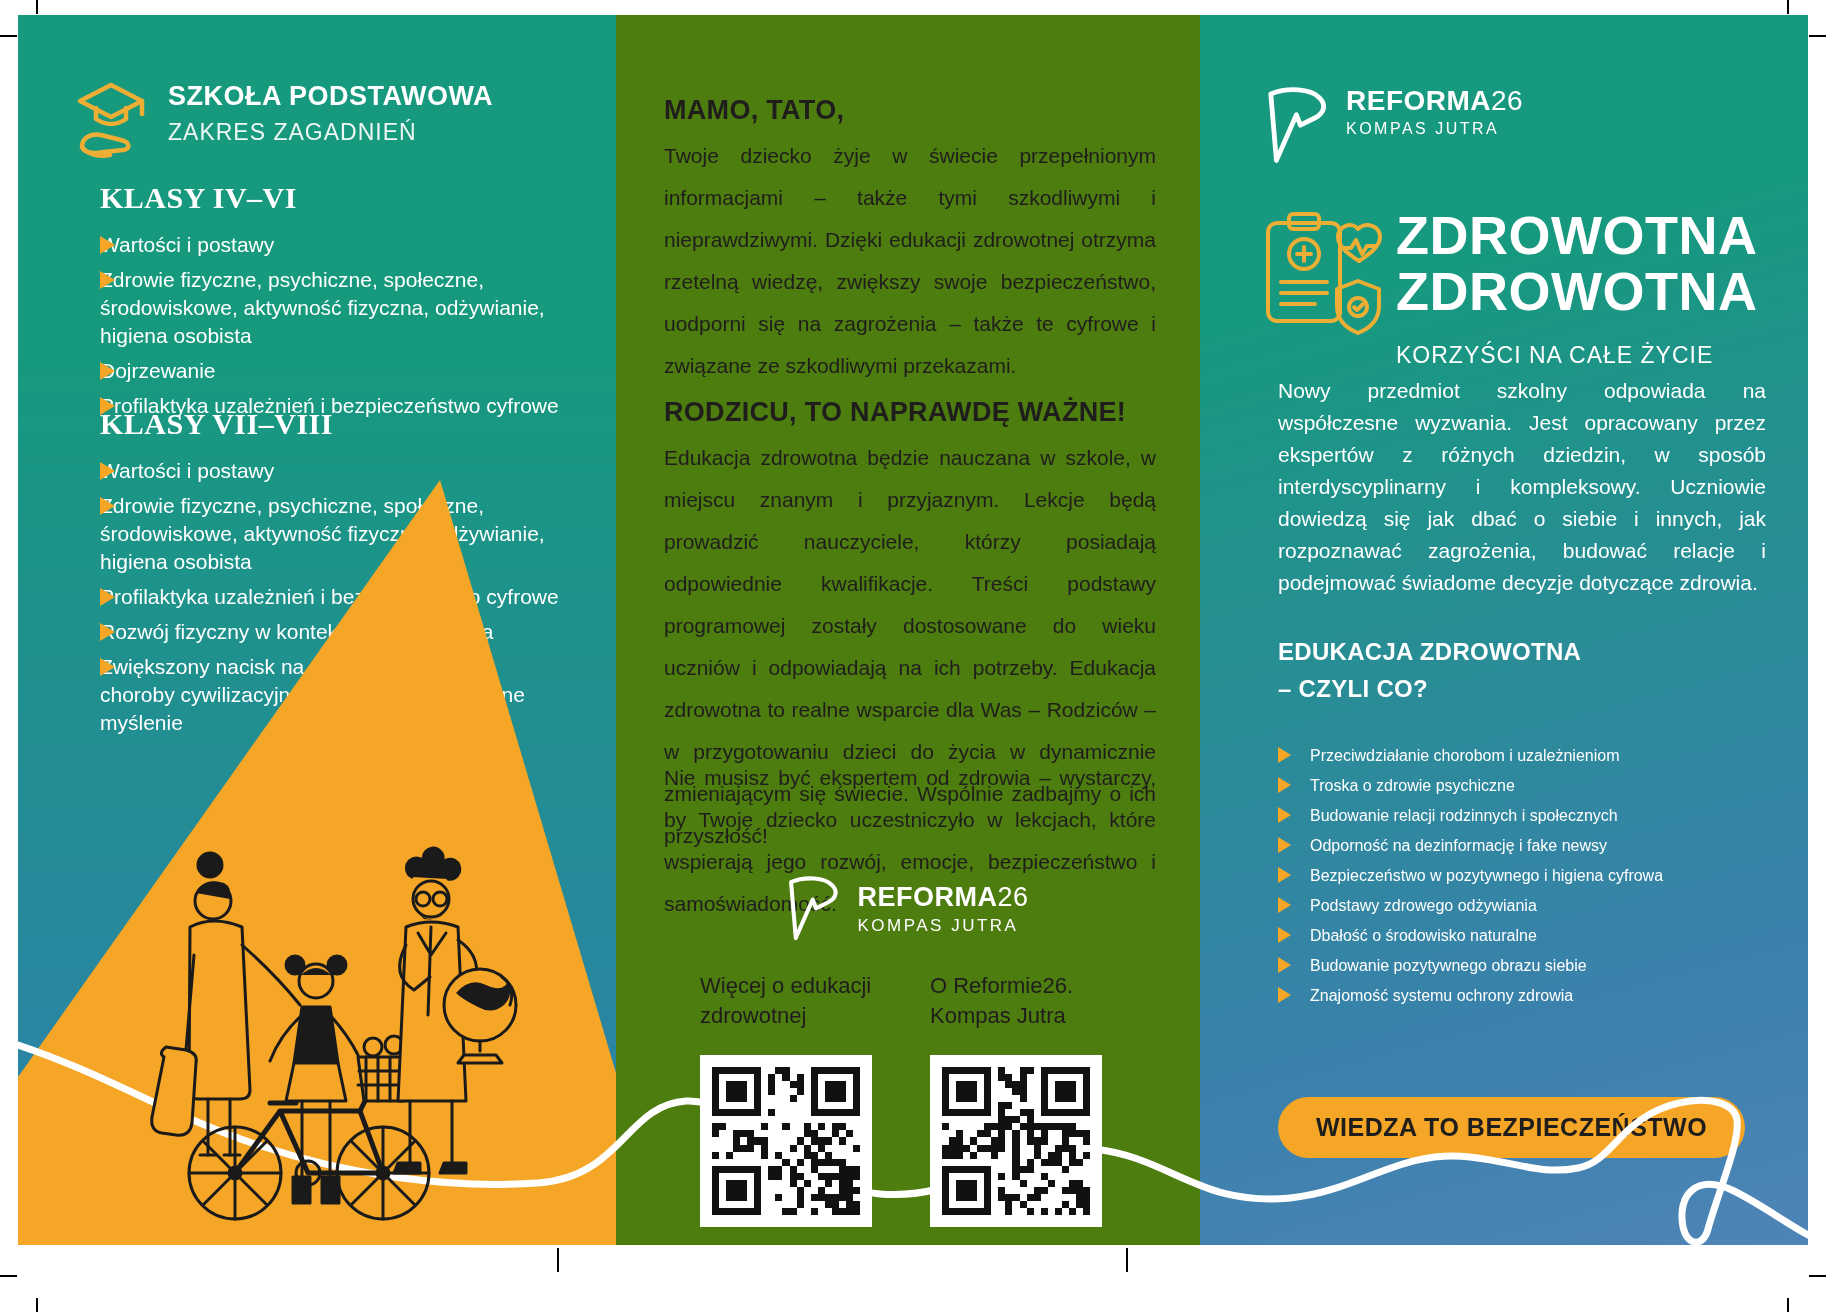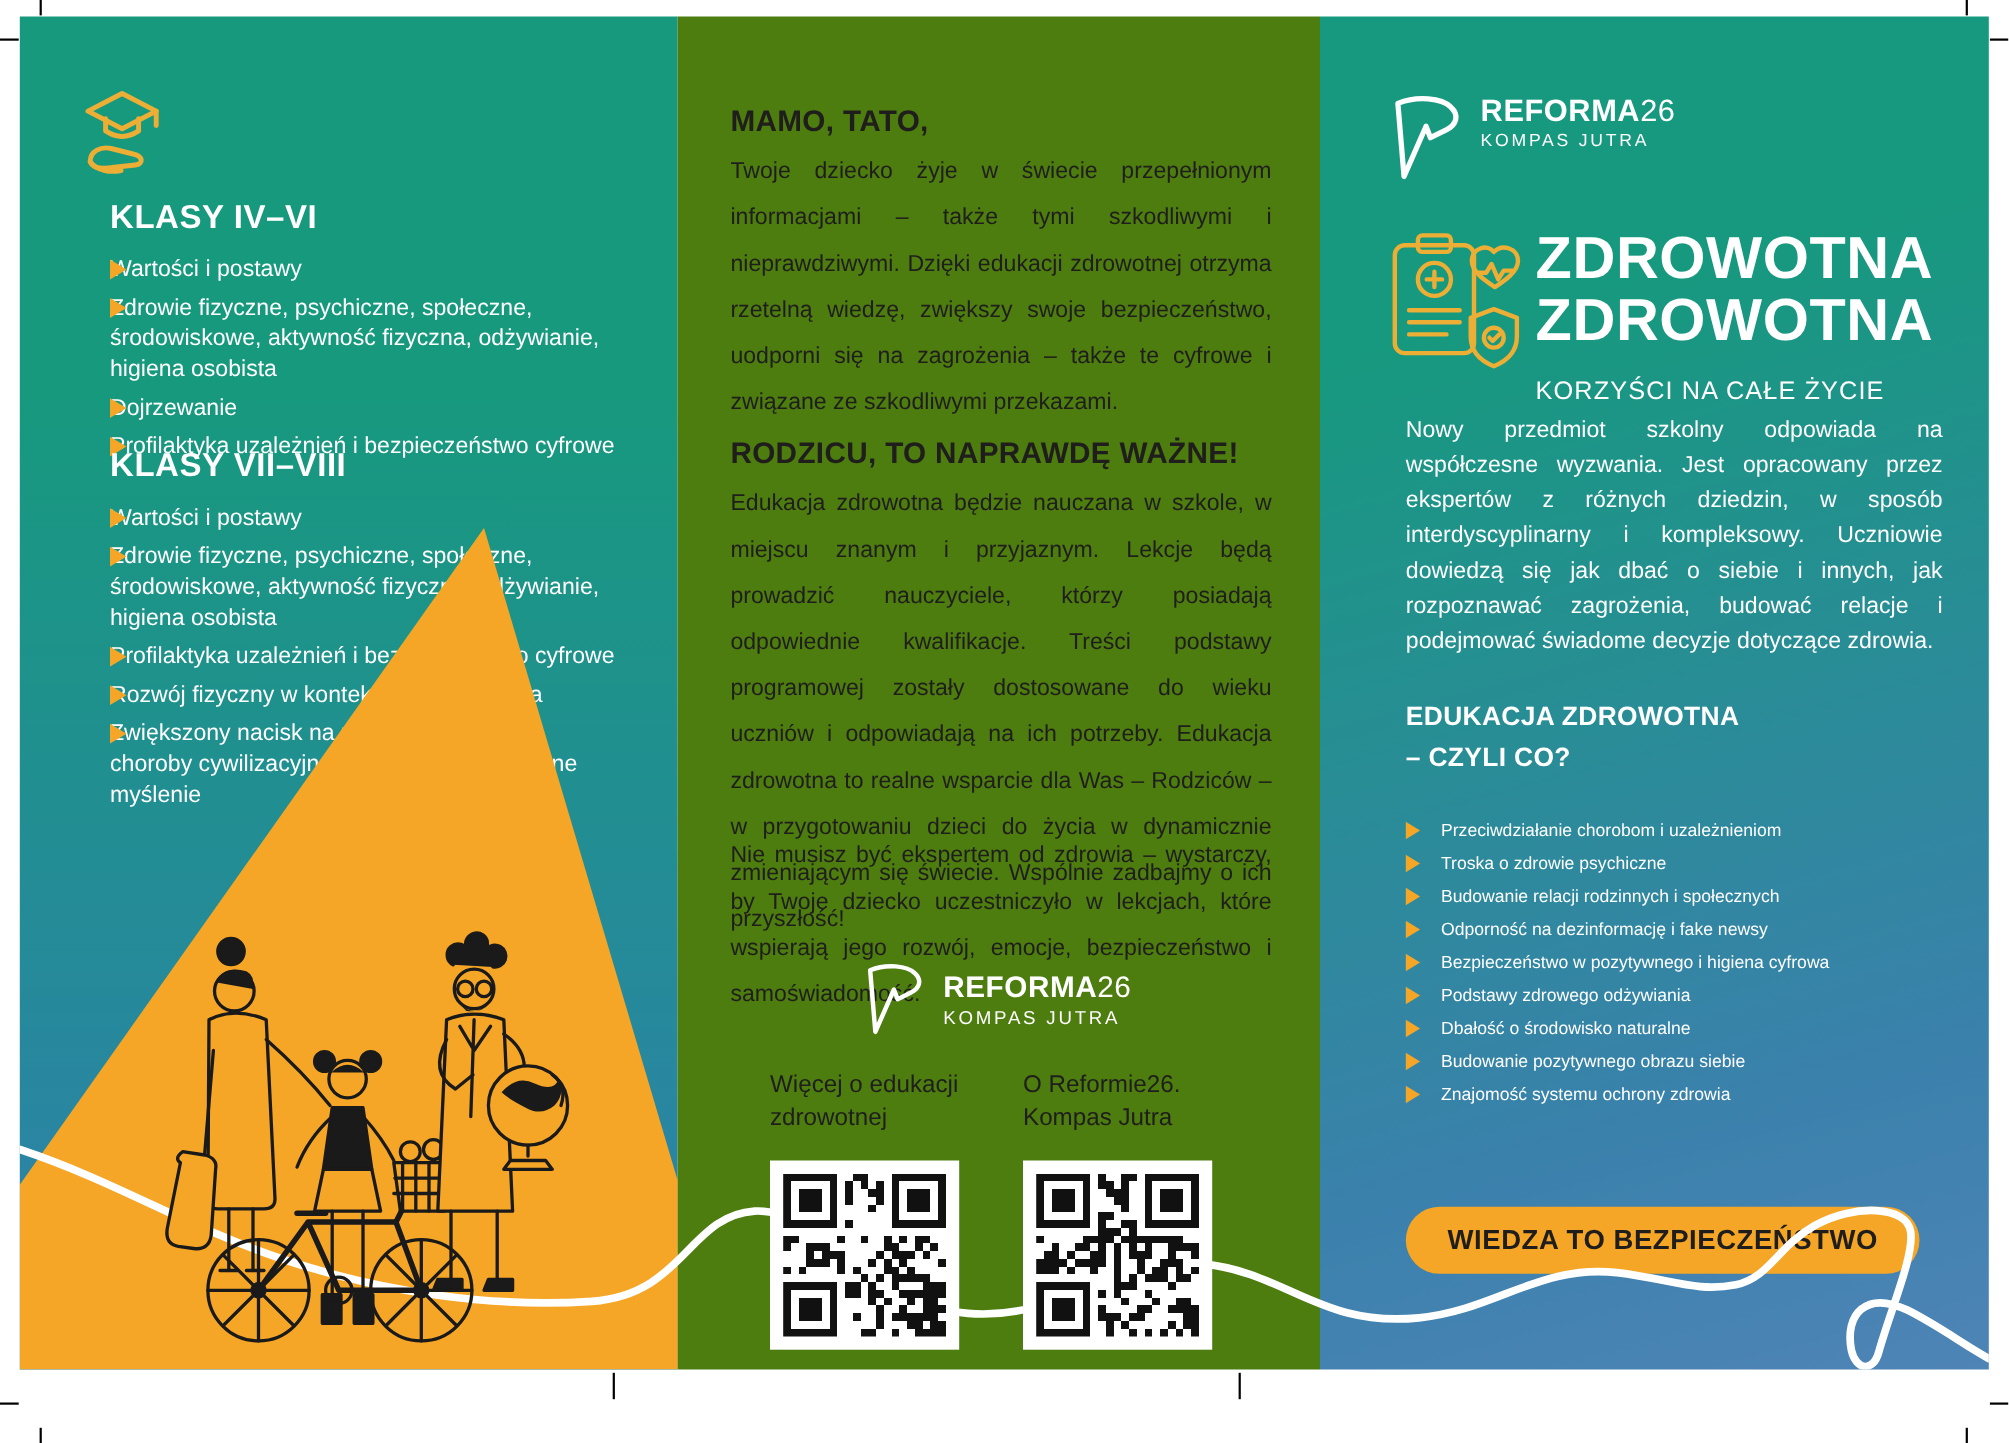--- a/index.html
+++ b/index.html
@@ -13,21 +13,21 @@
   .abs{position:absolute;}
   svg{display:block;}
 
   
   .mark{position:absolute;background:#000;}
 
   
   .lp-header{position:absolute;left:56px;top:66px;display:flex;gap:20px;align-items:flex-start;}
   .lp-title{color:#fff;font-size:27px;font-weight:800;letter-spacing:.5px;}
   .lp-sub{color:#eef7f4;font-size:23px;font-weight:400;letter-spacing:1px;margin-top:7px;}
-  .sec-head{color:#fff;font-size:30px;font-weight:800;letter-spacing:.5px;}
+  .sec-head{color:#fff;font-size:30px;font-weight:800;letter-spacing:.5px;font-family:Liberation Serif, serif;}
   .blist{list-style:none;margin:16px 0 0 0;padding:0;color:#fff;font-size:21px;line-height:28px;}
   .blist li{position:relative;margin-bottom:7px;}
   .tri{position:absolute;left:0;top:5px;width:0;height:0;border-left:15px solid #F6A626;border-top:9px solid transparent;border-bottom:9px solid transparent;}
   .rp .blist{font-size:16px;line-height:25px;margin-top:28px;}
   .rp .blist li{margin-bottom:5px;padding-left:32px;}
   .rp .tri{top:4px;border-left-width:13px;border-top-width:8px;border-bottom-width:8px;}
 
   
   .mp-h{position:absolute;left:48px;width:492px;color:#1F1E1C;font-size:27px;font-weight:800;letter-spacing:.3px;}
   .mp-p{position:absolute;left:48px;width:492px;color:#1F1E1C;font-size:21px;line-height:42px;text-align:justify;}
@@ -71,20 +71,24 @@
       <div class="lp-header">
         <svg width="74" height="84" viewBox="0 0 74 84">
           <g fill="none" stroke="#ECAE35" stroke-width="4.5" stroke-linejoin="round" stroke-linecap="round">
             <path d="M37 4 L68 20 L37 36 L6 20 Z"></path>
             <path d="M22 27 L22 38 Q37 48 52 38 L52 27"></path>
             <path d="M68 20 L68 33"></path>
             <path d="M8 66 C8 56 18 52 27 54 L47 59 C56 61 57 68 49 69 L30 71 C18 73 10 72 8 66 Z"></path>
             <path d="M8 66 C14 74 26 76 36 74"></path>
           </g>
         </svg>
+        <div>
+          <div class="lp-title">SZKOŁA PODSTAWOWA</div>
+          <div class="lp-sub">ZAKRES ZAGADNIEŃ</div>
+        </div>
       </div>
 
       <div class="abs" style="left:82px;top:166px;width:470px;">
         <div class="sec-head">KLASY IV–VI</div>
         <ul class="blist">
           <li><span class="tri"></span><span>Wartości i postawy</span></li>
           <li><span class="tri"></span><span>Zdrowie fizyczne, psychiczne, społeczne, środowiskowe, aktywność fizyczna, odżywianie, higiena osobista</span></li>
           <li><span class="tri"></span><span>Dojrzewanie</span></li>
           <li><span class="tri"></span><span>Profilaktyka uzależnień i bezpieczeństwo cyfrowe</span></li>
         </ul>

